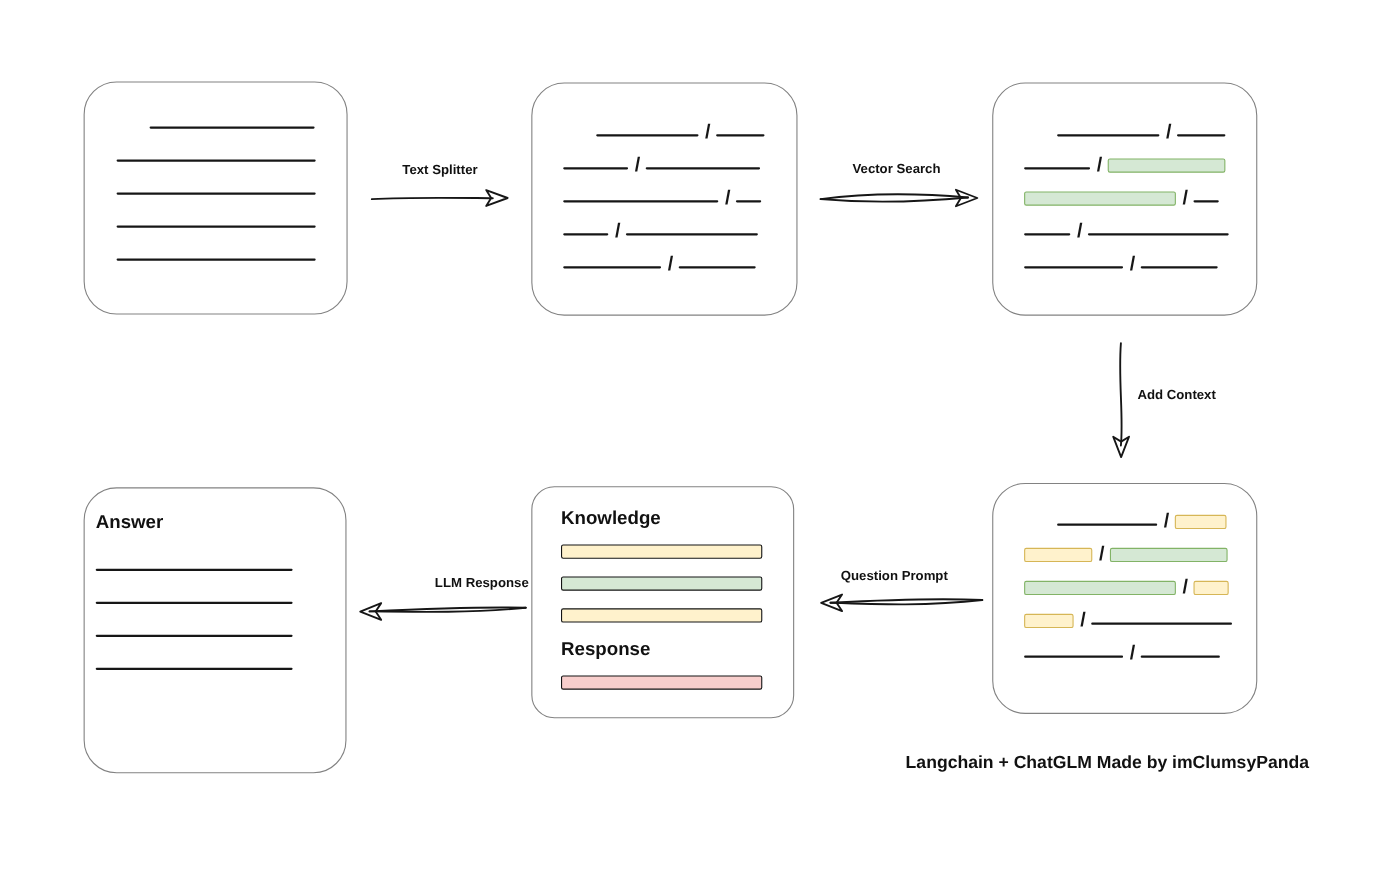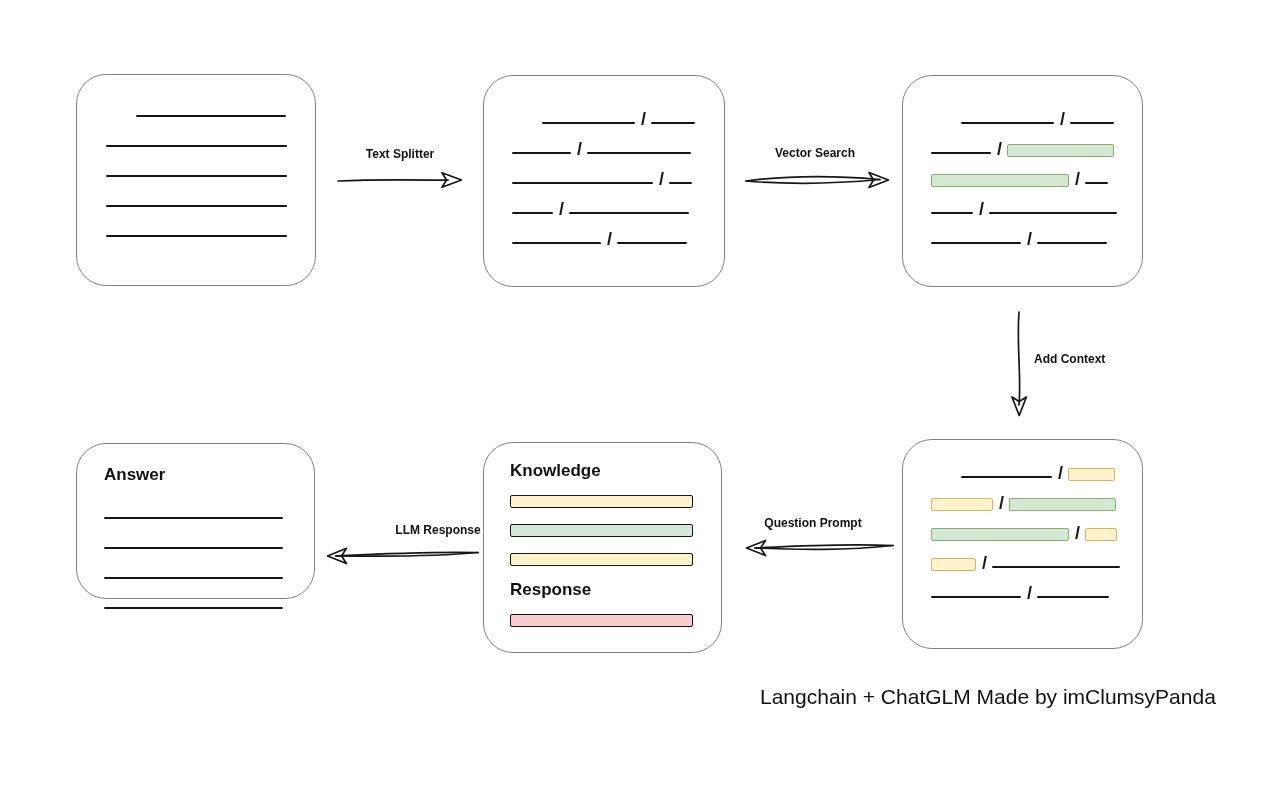--- a/index.html
+++ b/index.html
@@ -50,21 +50,21 @@
   .prompt-bar { height: 13px; border: 1.6px solid; border-radius: 2px; margin-top: 16px; }
   .prompt-bar.first { margin-top: 13px; }
   .prompt-title-question { margin-top: 13px; }
   .prompt-question-bar { margin-top: 10px; }
 
   .arrow-label {
     position: absolute; font-size: 12px; font-weight: 600;
     text-align: center; color: #111; white-space: nowrap;
   }
   .caption {
-    position: absolute; font-size: 21px; font-weight: 400;
+    position: absolute; font-size: 16px; font-weight: 700;
     text-align: right; color: #111; white-space: nowrap;
   }
   svg.arrows { position: absolute; inset: 0; pointer-events: none; }
   svg.arrows path { stroke: var(--line); stroke-width: 1.7; fill: none; stroke-linecap: round; stroke-linejoin: round; }
 </style>
 </head>
 <body>
 
 <div class="canvas">
 
@@ -193,34 +193,34 @@
         <span class="slash">/</span>
         <div class="seg-line" style="width: 128px;"></div>
       </div>
       <div class="row">
         <div class="seg-line" style="width: 90px;"></div>
         <span class="slash">/</span>
         <div class="seg-line" style="width: 72px;"></div>
       </div>
     </div>
 
-  <div class="sbox" style="left:483px; top:442px; width:239px; height:211px; padding:17px 26px 0;">
+  <div class="sbox" style="left:483px; top:442px; width:239px; height:211px; padding:17px 26px 0;border-radius:21px;">
     <div class="box-title">Knowledge</div>
     <div>
         <div class="prompt-bar bar-yellow first" style="width: 183px;"></div>
         <div class="prompt-bar bar-green" style="width: 183px;"></div>
         <div class="prompt-bar bar-yellow" style="width: 183px;"></div>
       </div>
     <div class="box-title prompt-title-question">Response</div>
     <div class="prompt-question-bar">
         <div class="prompt-bar bar-red first" style="width: 183px;"></div>
       </div>
   </div>
 
-  <div class="sbox" style="left:76px; top:443px; width:239px; height:156px; padding:20px 27px 0;">
+  <div class="sbox" style="left:76px; top:443px; width:239px; height:260px; padding:20px 10px 0;">
     <div class="box-title" style="margin-bottom:8px;">Answer</div>
     <div>
         <div class="row">
           <div class="seg-line" style="width: 179px;"></div>
         </div>
         <div class="row">
           <div class="seg-line" style="width: 179px;"></div>
         </div>
         <div class="row">
           <div class="seg-line" style="width: 179px;"></div>

